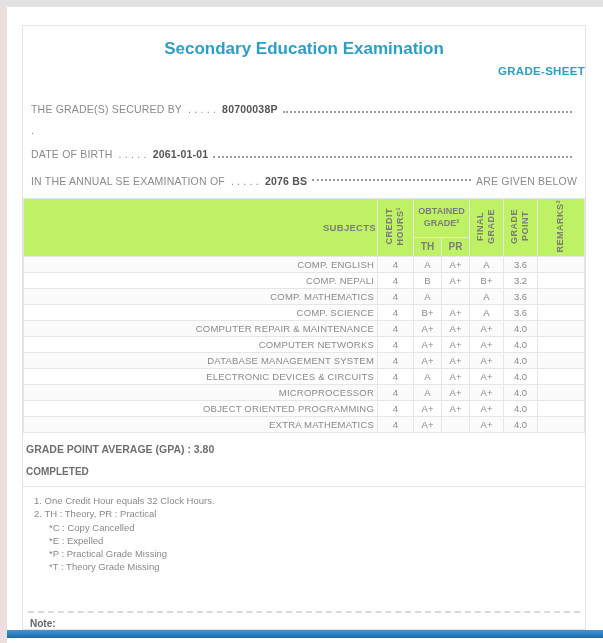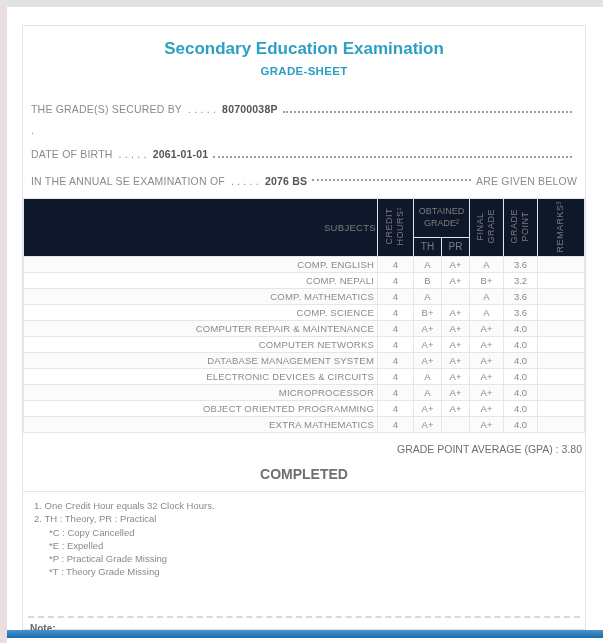--- a/index.html
+++ b/index.html
@@ -9,52 +9,52 @@
 
   .top-strip { position:absolute; top:0; left:0; right:0; height:7px; background:#e2e2e2; }
   .left-strip { position:absolute; top:7px; left:0; width:7px; bottom:0; background:#eadede; }
   .footer-bar { position:absolute; left:7px; right:0; bottom:5px; height:8px;
                 background:linear-gradient(180deg, var(--footer-top,#4a94cd), var(--footer-bot,#1a6aa9)); }
 
   .card { position:absolute; left:22px; top:25px; width:564px; height:605px;
           background:#fff; border:1px solid #e3e3e3; padding:0; }
 
   .title { margin:13px 0 0; text-align:center; font-size:17px; font-weight:bold; color:var(--accent,#2e9fc4); }
-  .subtitle { margin:6px 0 4px; text-align:center; font-size:11.5px; font-weight:bold; color:var(--accent,#2e9fc4); letter-spacing:0.3px; }
+  .subtitle { margin:6px 0 4px; text-align:right; font-size:11.5px; font-weight:bold; color:var(--accent,#2e9fc4); letter-spacing:0.3px; }
 
   .info-line { display:flex; align-items:baseline; margin:0 8px; font-size:10.5px; color:#8a8a8a; letter-spacing:0.2px; white-space:nowrap; }
   .line1 { margin-top:26px; }
   .stray-dot { margin:8px 8px 0; font-size:10.5px; color:#8a8a8a; }
   .line2 { margin-top:12px; }
   .line3 { margin-top:14px;align-items:center; }
   .info-line .dots { margin:0 6px; color:#8a8a8a; }
   .info-line .value { font-weight:bold; color:#555; }
   .info-line .leader { flex:1; border-bottom:2px dotted #9d9d9d; margin:0 5px 3px; min-width:20px; }
   .info-line .suffix { color:#8a8a8a; }
 
   table.grades { width:100%; border-collapse:collapse; margin-top:11px; table-layout:fixed; }
   table.grades th, table.grades td { border:1px solid #e6e6e6; }
   col.c-subj { width:auto; }
   col.c-credit { width:36px; }
   col.c-th, col.c-pr { width:28px; }
   col.c-final, col.c-gp { width:34px; }
   col.c-rem { width:47px; }
-  thead th { color:#7c7c7c; font-size:9px; font-weight:normal; background:#0f172a; padding:1px; }
+  thead th { color:#7c7c7c; font-size:9px; font-weight:bold; background:#bef264; padding:1px; }
   th.subj-h { text-align:right; padding-left:19px; font-size:9.5px; letter-spacing:0.3px; }
   .vtext { display:inline-block; writing-mode:vertical-rl; transform:rotate(180deg);
            white-space:pre-line; line-height:1.25; letter-spacing:0.5px; max-height:54px; }
   th.obt { font-size:9px; white-space:pre-line; line-height:1.3; height:30px; vertical-align:middle; }
   tr.subhead th { height:15px; font-size:10px;margin-top:47px; }
   th.rot { height:58px; vertical-align:middle; text-align:center; }
   tbody td { color:#8a8a8a; font-size:9.5px; height:16px; padding:1px 3px; text-align:center; }
   tbody td.subj { text-align:right; padding-left:0; letter-spacing:0.2px; }
   tbody tr:nth-child(odd) { background:#fbfbfb; }
 
-  .gpa-line { text-align:right; font-weight:normal; color:#6f6f6f; font-size:10.5px; margin:10px 3px 8px; }
-  .completed-line { text-align:center; font-weight:bold; color:#6f6f6f; font-size:14px; margin:11px 3px 0; }
+  .gpa-line { text-align:left; font-weight:bold; color:#6f6f6f; font-size:10.5px; margin:10px 3px 8px; }
+  .completed-line { text-align:left; font-weight:bold; color:#6f6f6f; font-size:10px; margin:11px 3px 0; }
   .sep-line { border-top:1px solid #e6e6e6; margin-top:9px; }
 
   .footnotes { margin:7px 0 0 11px; font-size:9.5px; color:#8a8a8a; line-height:1.4; }
   .footnotes .sub { margin-left:15px; }
 
   .dashed-sep { border-top:2px dashed #d9d9d9; margin:37px 5px 0; }
   .note-block { margin:5px 7px 12px; }
   .note-label { font-weight:bold; color:#666; font-size:10px; }
 </style>
 </head>

